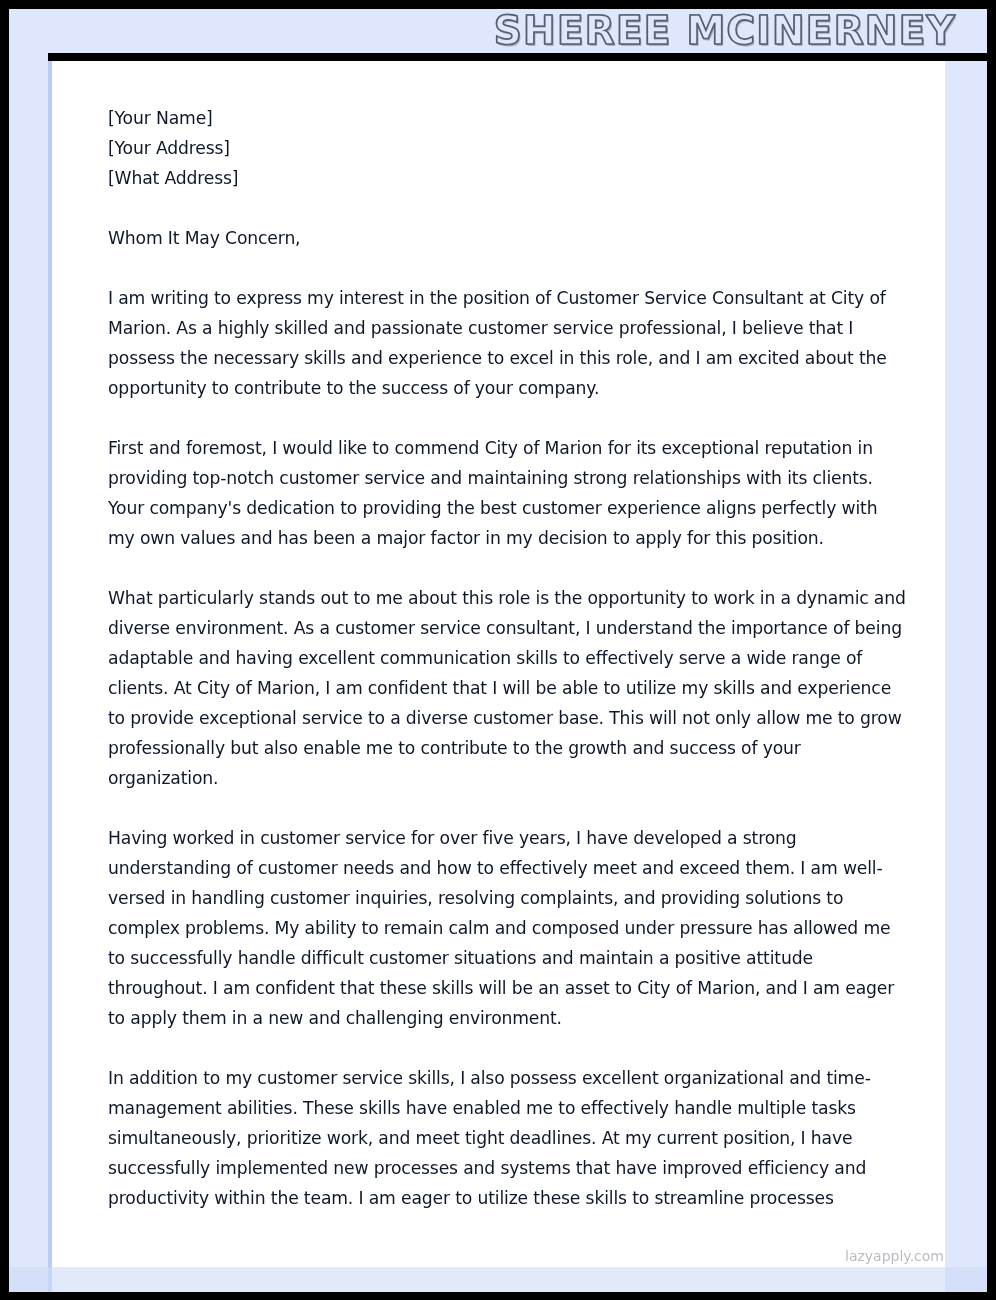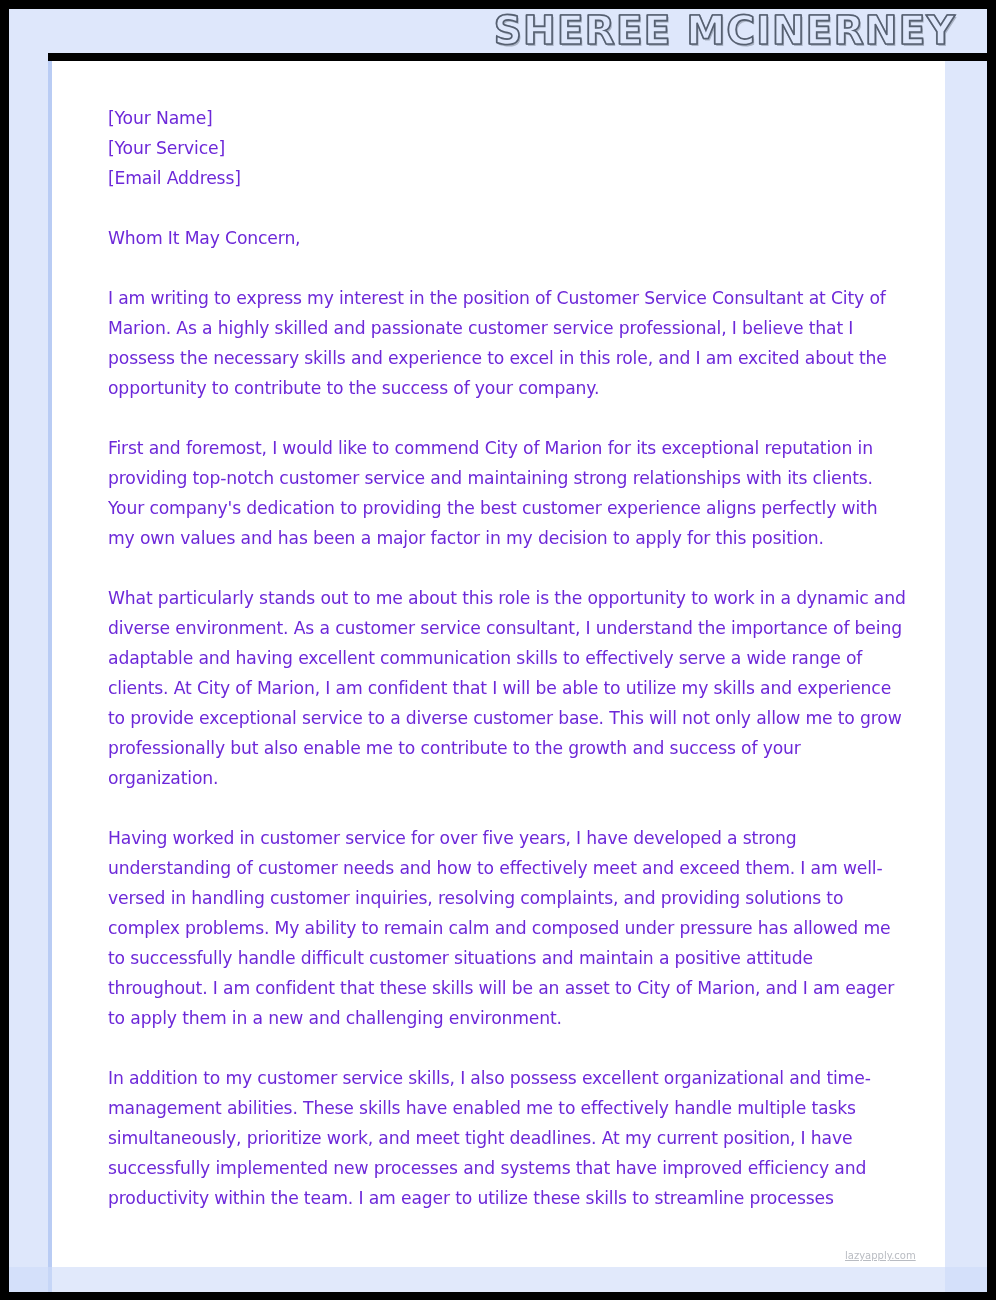--- a/index.html
+++ b/index.html
@@ -97,21 +97,21 @@
 
   
   #letter-body {
     position: absolute;
     left: 56px;
     top: 42px;
     width: 800px;
     font-family: "DejaVu Sans", sans-serif;
     font-size: 17.2px;
     line-height: 30px;
-    color: #6d28d9;
+    color: #0f172a;
     letter-spacing: -0.15px;
   }
   .sender-block {
     margin: 0 0 30px 0;
   }
   .sender-line {
     display: block;
     white-space: nowrap;
   }
   .salutation {
@@ -136,26 +136,25 @@
     opacity: 0.62;
     pointer-events: none;
   }
 
   
   #watermark {
     position: absolute;
     left: 836px;
     top: 1238px;
     font-family: "DejaVu Sans", sans-serif;
-    font-size: 10px;
+    font-size: 14px;
     line-height: 18px;
     color: #b9bcc2;
     white-space: nowrap;
     pointer-events: none;
-    text-decoration: underline;
   }
 </style>
 </head>
 <body>
 
 <div id="page-frame">
 
   <div id="canvas">
 
     <div id="masthead">
@@ -165,22 +164,22 @@
     <div id="masthead-rule"></div>
 
     <div id="sheet-shadow-left"></div>
 
     <div id="sheet">
 
       <div id="letter-body">
 
         <div class="sender-block">
           <span class="sender-line">[Your Name]</span>
-          <span class="sender-line">[Your Service]</span>
-          <span class="sender-line">[Email Address]</span>
+          <span class="sender-line">[Your Address]</span>
+          <span class="sender-line">[What Address]</span>
         </div>
 
         <p class="salutation">Whom It May Concern,</p>
 
         <p class="body-para">I am writing to express my interest in the position of Customer Service Consultant at City of Marion. As a highly skilled and passionate customer service professional, I believe that I possess the necessary skills and experience to excel in this role, and I am excited about the opportunity to contribute to the success of your company.</p>
         <p class="body-para">First and foremost, I would like to commend City of Marion for its exceptional reputation in providing top-notch customer service and maintaining strong relationships with its clients. Your company's dedication to providing the best customer experience aligns perfectly with my own values and has been a major factor in my decision to apply for this position.</p>
         <p class="body-para">What particularly stands out to me about this role is the opportunity to work in a dynamic and diverse environment. As a customer service consultant, I understand the importance of being adaptable and having excellent communication skills to effectively serve a wide range of clients. At City of Marion, I am confident that I will be able to utilize my skills and experience to provide exceptional service to a diverse customer base. This will not only allow me to grow professionally but also enable me to contribute to the growth and success of your organization.</p>
         <p class="body-para">Having worked in customer service for over five years, I have developed a strong understanding of customer needs and how to effectively meet and exceed them. I am well-versed in handling customer inquiries, resolving complaints, and providing solutions to complex problems. My ability to remain calm and composed under pressure has allowed me to successfully handle difficult customer situations and maintain a positive attitude throughout. I am confident that these skills will be an asset to City of Marion, and I am eager to apply them in a new and challenging environment.</p>
         <p class="body-para">In addition to my customer service skills, I also possess excellent organizational and time-management abilities. These skills have enabled me to effectively handle multiple tasks simultaneously, prioritize work, and meet tight deadlines. At my current position, I have successfully implemented new processes and systems that have improved efficiency and productivity within the team. I am eager to utilize these skills to streamline processes</p>
 

